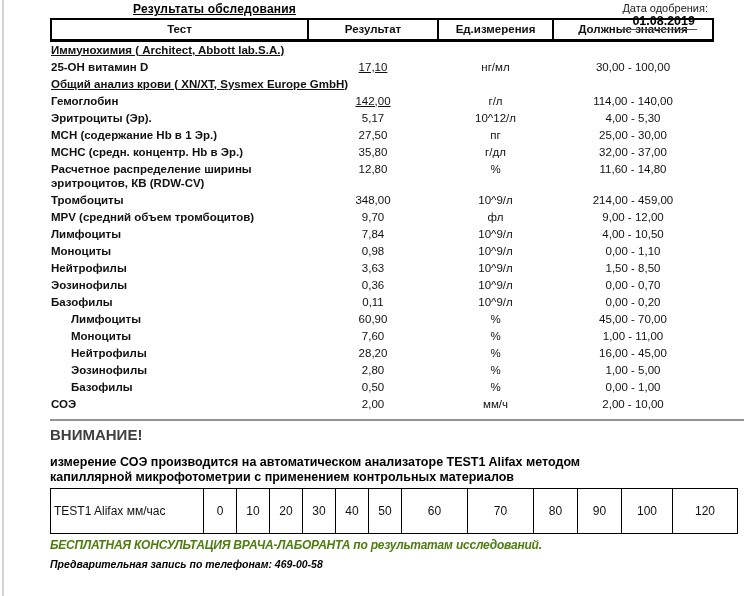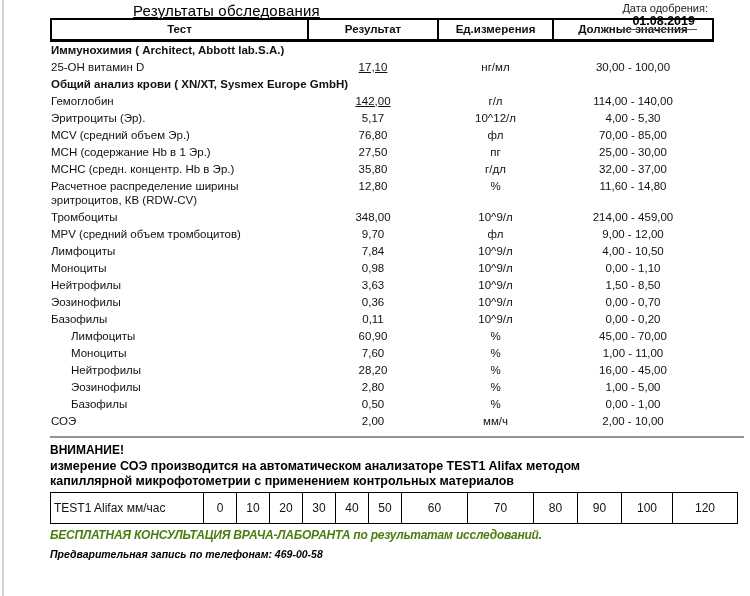--- a/index.html
+++ b/index.html
@@ -13,21 +13,21 @@
   .left-edge {
     position: absolute; left: 2px; top: 0; bottom: 0; width: 2px;
     background: #d4d4d4;
   }
   .content { margin-left: 50px; width: 700px; padding-top: 2px; position: relative; }
 
   
   .top-header { position: relative; height: 15px; }
   .doc-title {
     position: absolute; left: 83px; top: 0;
-    font-size: 15px; font-weight: normal; color: #000;
+    font-size: 12px; font-weight: bold; color: #000;
     text-decoration: underline;
     letter-spacing: 0.2px;
     text-align: center;
   }
   .approval {
     position: absolute; right: 6px; top: 0;
     display: flex; align-items: baseline; flex-direction: column;
   }
   .approval-label { font-size: 11px; color: #222; margin-right: 36px; }
   .approval-date {
@@ -42,42 +42,42 @@
   }
   table.results th {
     border: 2px solid #000; border-bottom: 3px solid #000;
     font-weight: bold; font-size: 11.5px; color: #111;
     height: 21px; text-align: center; background: #fff;
   }
   table.results td {
     font-size: 11.5px; line-height: 14px;
     padding: 1px 0 2px; vertical-align: top; color: #111;
   }
-  td.section { font-weight: bold; font-size: 12px; color: #000; padding-top: 3px; }
-  td.name { text-align: left; padding-left: 2px; }
+  td.section { font-weight: bold; font-size: 12px; color: #000; padding-top: 3px; text-decoration: underline; }
+  td.name { text-align: left; padding-left: 2px; font-weight: bold; }
   td.name.indent { padding-left: 20px; }
   td.result, td.unit, td.range { text-align: center; }
   .out-of-range { text-decoration: underline; }
 
   
   .divider { width: 694px; height: 2px; background: #949494; margin-top: 6px; }
-  .attention-heading { margin-top: 5px; font-weight: bold; font-size: 12px; color: #000000; }
+  .attention-heading { margin-top: 5px; font-weight: bold; font-size: 15px; color: #404040; }
   .attention-text {
-    margin-top: 2px; font-weight: bold; font-size: 12.5px; line-height: 15px;
+    margin-top: 12px; font-weight: bold; font-size: 12.5px; line-height: 15px;
     width: 592px; color: #000;
   }
 
   
   table.conv {
     border-collapse: collapse; table-layout: fixed;
     width: 687px; margin-top: 3px;
   }
   table.conv td {
     border: 1.5px solid #000; font-size: 12px; color: #111;
-    height: 19px; text-align: center; padding: 8px 1px;
+    height: 19px; text-align: center; padding: 15px 1px;
     white-space: nowrap; overflow: hidden; margin-left: 40px;
   }
   table.conv td.conv-label { text-align: left; padding-left: 3px; }
 
   
   .footer { margin-top: 4px; }
   .footer-line1 {
     font-weight: bold; font-style: italic; font-size: 12px; color: #4d7c0f;
     letter-spacing: -0.2px;
   }
@@ -134,26 +134,20 @@
             <td class="unit">г/л</td>
             <td class="range">114,00 - 140,00</td>
           </tr>
           <tr>
             <td class="name">Эритроциты (Эр).</td>
             <td class="result">5,17</td>
             <td class="unit">10^12/л</td>
             <td class="range">4,00 - 5,30</td>
           </tr>
           <tr>
-            <td class="name">MCV (средний объем Эр.)</td>
-            <td class="result">76,80</td>
-            <td class="unit">фл</td>
-            <td class="range">70,00 - 85,00</td>
-          </tr>
-          <tr>
             <td class="name">MCH (содержание Hb в 1 Эр.)</td>
             <td class="result">27,50</td>
             <td class="unit">пг</td>
             <td class="range">25,00 - 30,00</td>
           </tr>
           <tr>
             <td class="name">MCHC (средн. концентр. Hb в Эр.)</td>
             <td class="result">35,80</td>
             <td class="unit">г/дл</td>
             <td class="range">32,00 - 37,00</td>

